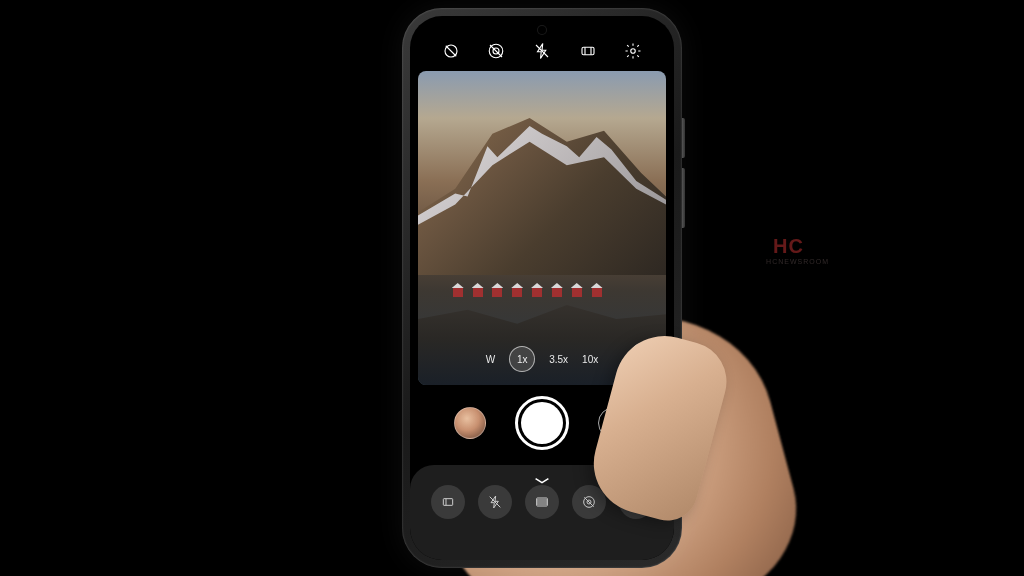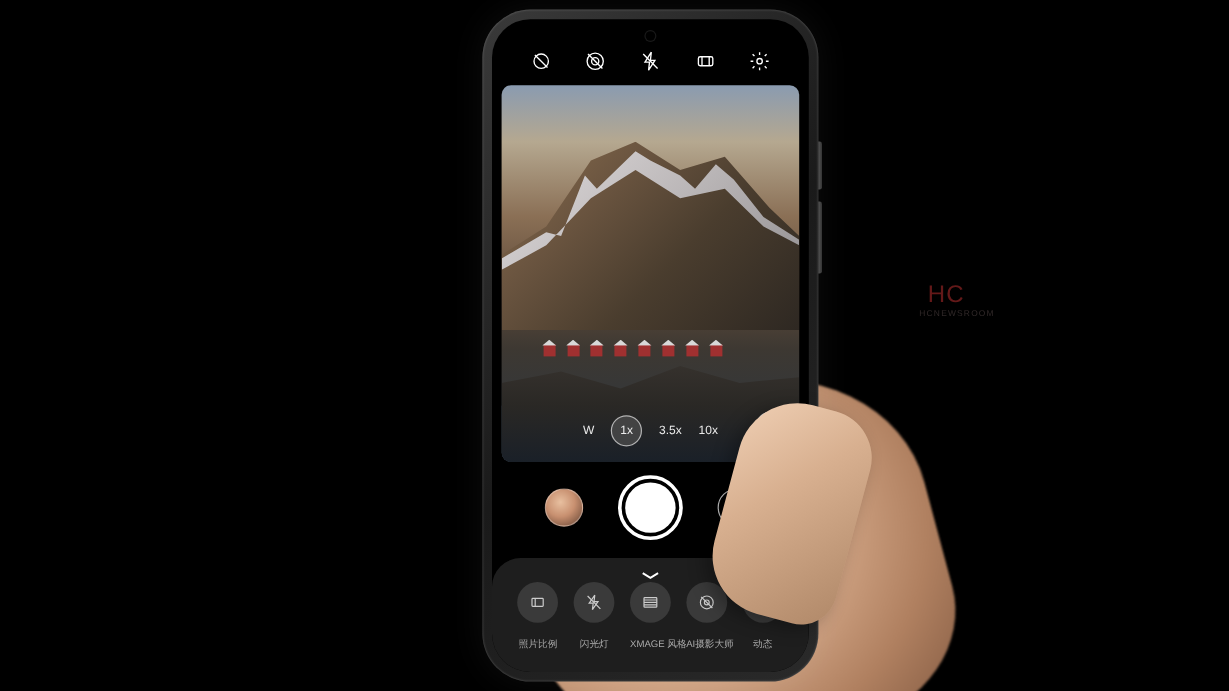--- a/index.html
+++ b/index.html
@@ -302,21 +302,21 @@
       transform: rotate(15deg);
       z-index: 5;
       box-shadow: -5px 5px 15px rgba(0,0,0,0.3);
     }
     .watermark {
       position: absolute;
       right: 220px;
       top: 235px;
       color: rgba(200,50,50,0.5);
       font-size: 20px;
-      font-weight: normal;
+      font-weight: bold;
       letter-spacing: 1px;
       z-index: 200;
     }
     .watermark-sub {
       position: absolute;
       right: 195px;
       top: 258px;
       color: rgba(120,100,100,0.4);
       font-size: 7px;
       letter-spacing: 1px;
@@ -449,24 +449,17 @@
                 <path d="M5 5l14 14"></path>
               </svg>
           </div>
           <div class="mode-icon">
             <svg viewBox="0 0 24 24">
                 <circle cx="12" cy="12" r="8"></circle>
                 <circle cx="12" cy="12" r="2"></circle>
               </svg>
           </div>
         </div>
-        <div class="mode-labels">
-          <div class="mode-label">照片比例</div>
-          <div class="mode-label">闪光灯</div>
-          <div class="mode-label">XMAGE 风格</div>
-          <div class="mode-label">AI摄影大师</div>
-          <div class="mode-label">动态</div>
-        </div>
       </div>
 
     </div>
   </div>
 </div>
 
 </body></html>

